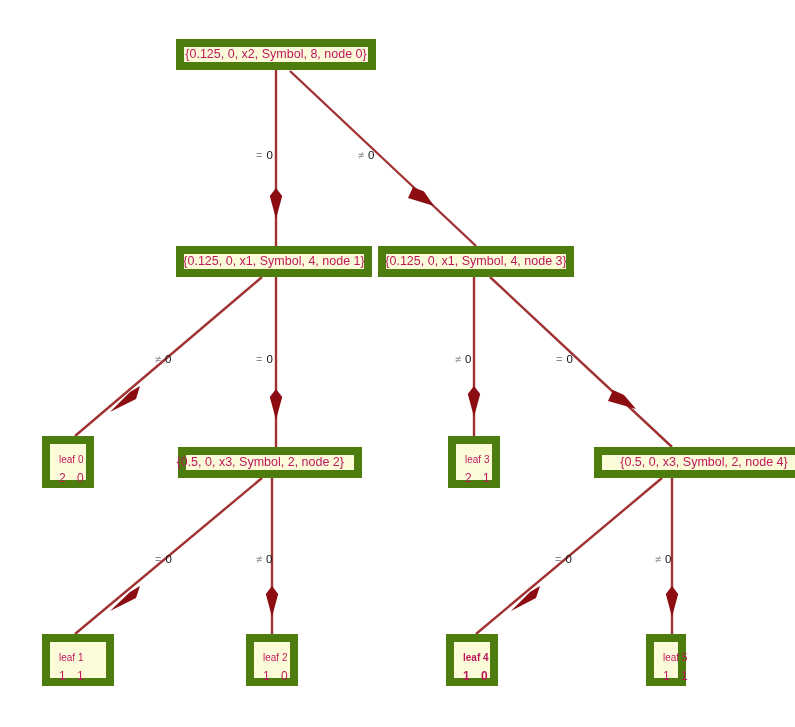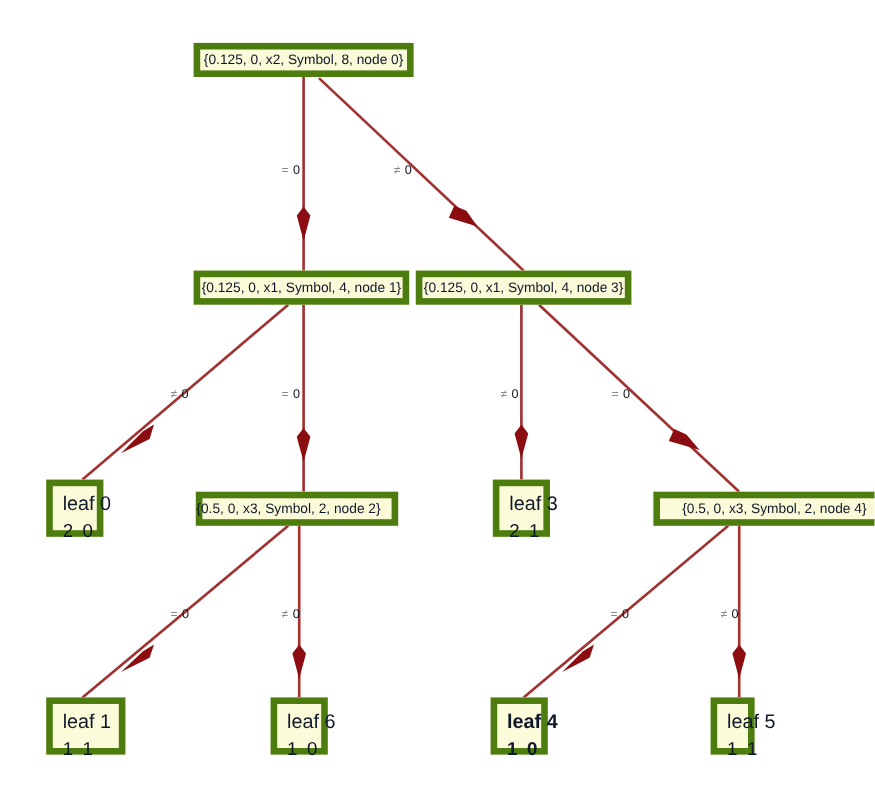--- a/index.html
+++ b/index.html
@@ -17,23 +17,23 @@
   #tree-canvas {
     position: absolute;
     left: 0;
     top: 0;
     width: 795px;
     height: 727px;
   }
   .node-box {
     position: absolute;
     background: #fcfbd9;
-    border: 6px solid #4d7c0f;
+    border: 8px solid #4d7c0f;
     box-sizing: border-box;
-    color: #0f172a;
+    color: #be185d;
     font-size: 12.5px;
     line-height: 1;
     white-space: nowrap;
     display: flex;
     align-items: center;
     justify-content: center;
     z-index: 3;
   }
   .internal-node {
     height: 31px;
@@ -41,25 +41,25 @@
   }
   .leaf-node {
     height: 52px;
     flex-direction: column;
     align-items: flex-start;
     justify-content: center;
     padding: 0 9px;
     gap: 7px;
   }
   .leaf-label {
-    font-size: 18px;
+    font-size: 10px;
     margin-top: 15px;
   }
   .leaf-values {
-    font-size: 17px;
+    font-size: 12px;
     letter-spacing: 0.5px;
   }
   .leaf-values span {
     display: inline-block;
     min-width: 18px;
   }
   .edge-label {
     position: absolute;
     z-index: 4;
     font-size: 11px;
@@ -175,21 +175,21 @@
 </div>
 
 <div class="node-box leaf-node" style="left:42px; top:634px; width:72px;">
   <span class="leaf-label">leaf 1</span>
   <span class="leaf-values">
     <span>1</span><span>1</span>
   </span>
 </div>
 
 <div class="node-box leaf-node" style="left:246px; top:634px; width:52px;">
-  <span class="leaf-label">leaf 6</span>
+  <span class="leaf-label">leaf 2</span>
   <span class="leaf-values">
     <span>1</span><span>0</span>
   </span>
 </div>
 
 <div class="node-box leaf-node" style="left:446px; top:634px; width:52px;font-weight:bold;">
   <span class="leaf-label">leaf 4</span>
   <span class="leaf-values">
     <span>1</span><span>0</span>
   </span>

